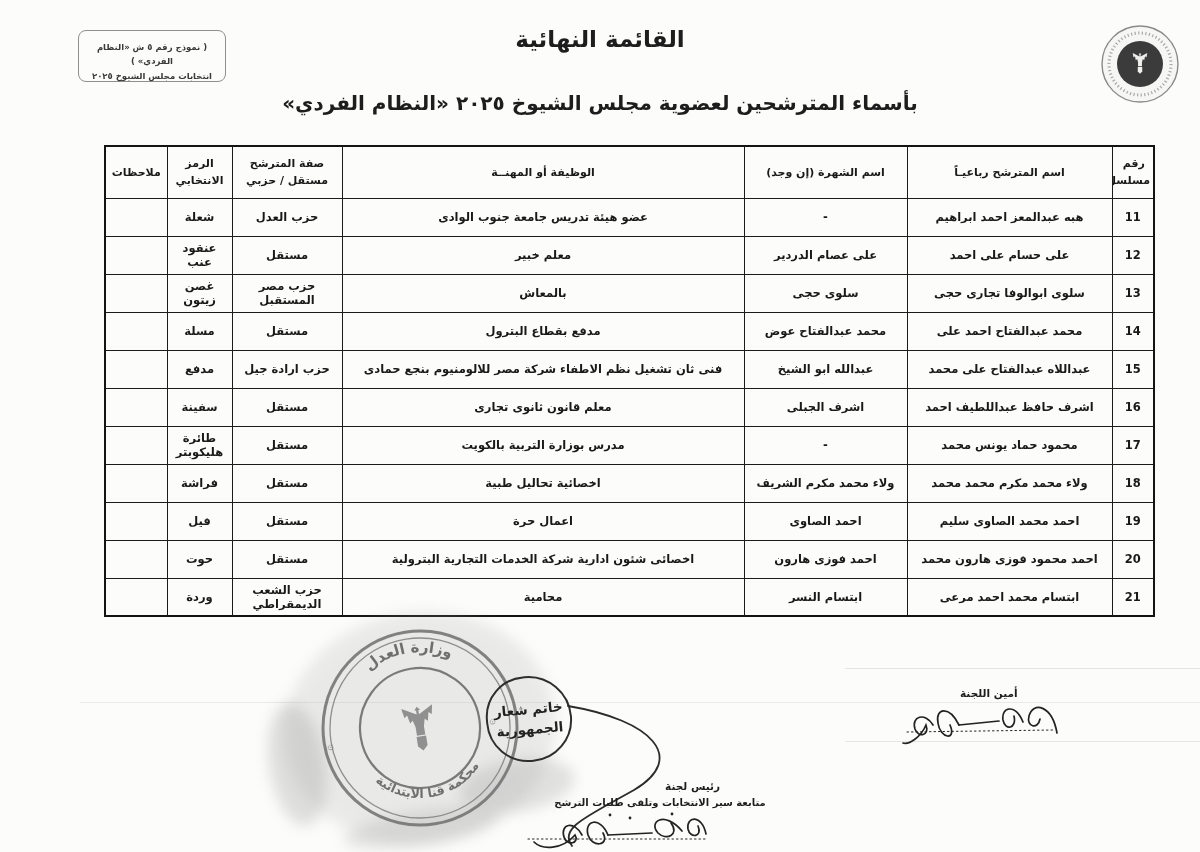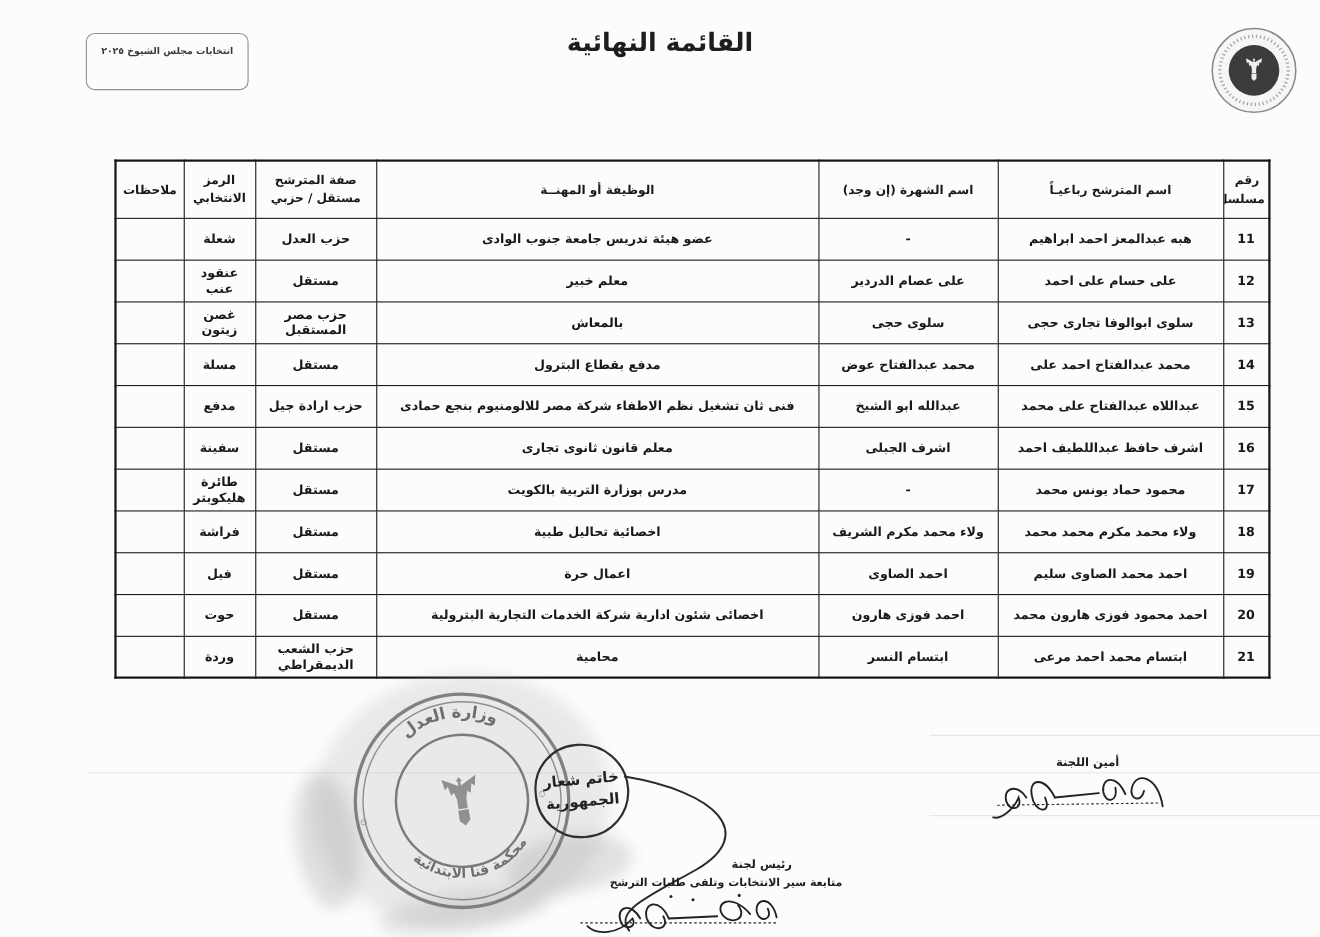--- a/index.html
+++ b/index.html
@@ -73,24 +73,26 @@
   .a2 { left: 80px;  top: 702px; width: 1120px; opacity: .4; }
   .a3 { left: 845px; top: 741px; width: 355px; opacity: .5; }
   .stamp-text { fill: #6f6f6f; font-weight: bold; letter-spacing: 2px; }
 </style>
 </head>
 <body>
 
 <div class="page">
 
   <div class="form-box">
+    <div>( نموذج رقم ٥ ش «النظام الفردي» )</div>
     <div>انتخابات مجلس الشيوخ ٢٠٢٥</div>
   </div>
 
   <div class="page-title">القائمة النهائية</div>
+  <div class="page-subtitle">بأسماء المترشحين لعضوية مجلس الشيوخ ٢٠٢٥ «النظام الفردي»</div>
 
   <svg class="nea-logo" width="84" height="84" viewBox="0 0 84 84">
     <circle cx="42" cy="42" r="38" fill="#f6f6f5" stroke="#8a8a8a" stroke-width="1.4"></circle>
     <circle cx="42" cy="42" r="31" fill="none" stroke="#6a6a6a" stroke-width="3" stroke-dasharray="1.2 2.4" opacity="0.55"></circle>
     <circle cx="42" cy="42" r="23" fill="#3b3b3b"></circle>
     <g transform="translate(28,27) scale(0.28)" fill="#efefee">
       <path d="M50 14 L55 20 L52 20 L52 27 L76 14 L73 30 L68 26 L65 40 L60 36 L57 48 L57 62 L43 62 L43 48 L40 36 L35 40 L32 26 L27 30 L24 14 L48 27 L48 20 L45 20 Z"></path>
       <path d="M42 64 L58 64 L58 80 L50 88 L42 80 Z"></path>
     </g>
   </svg>

